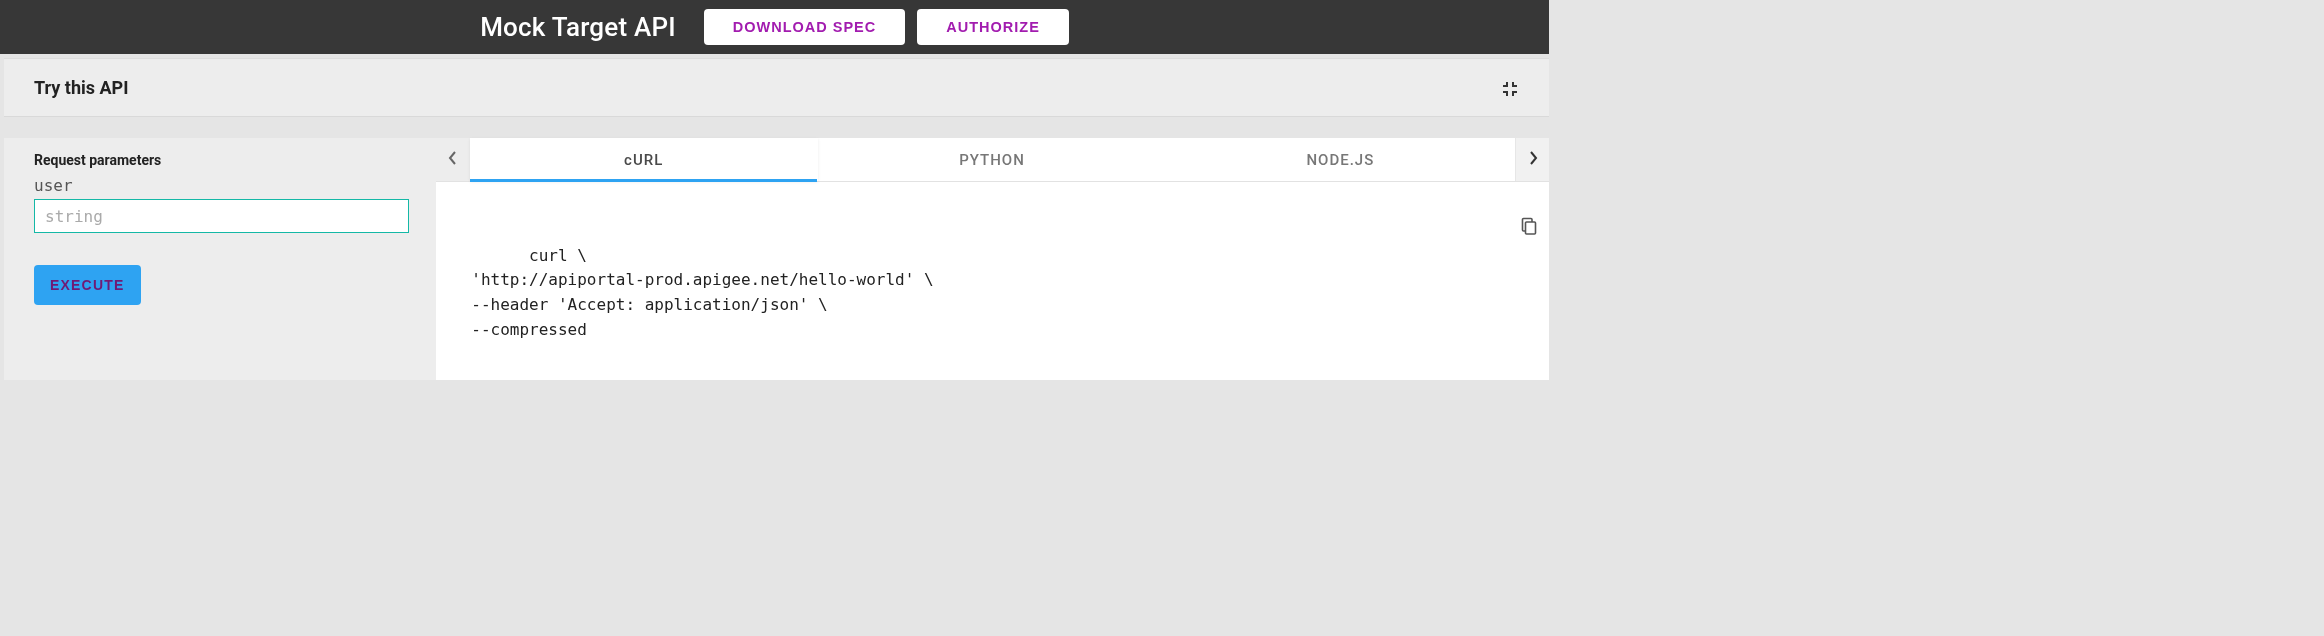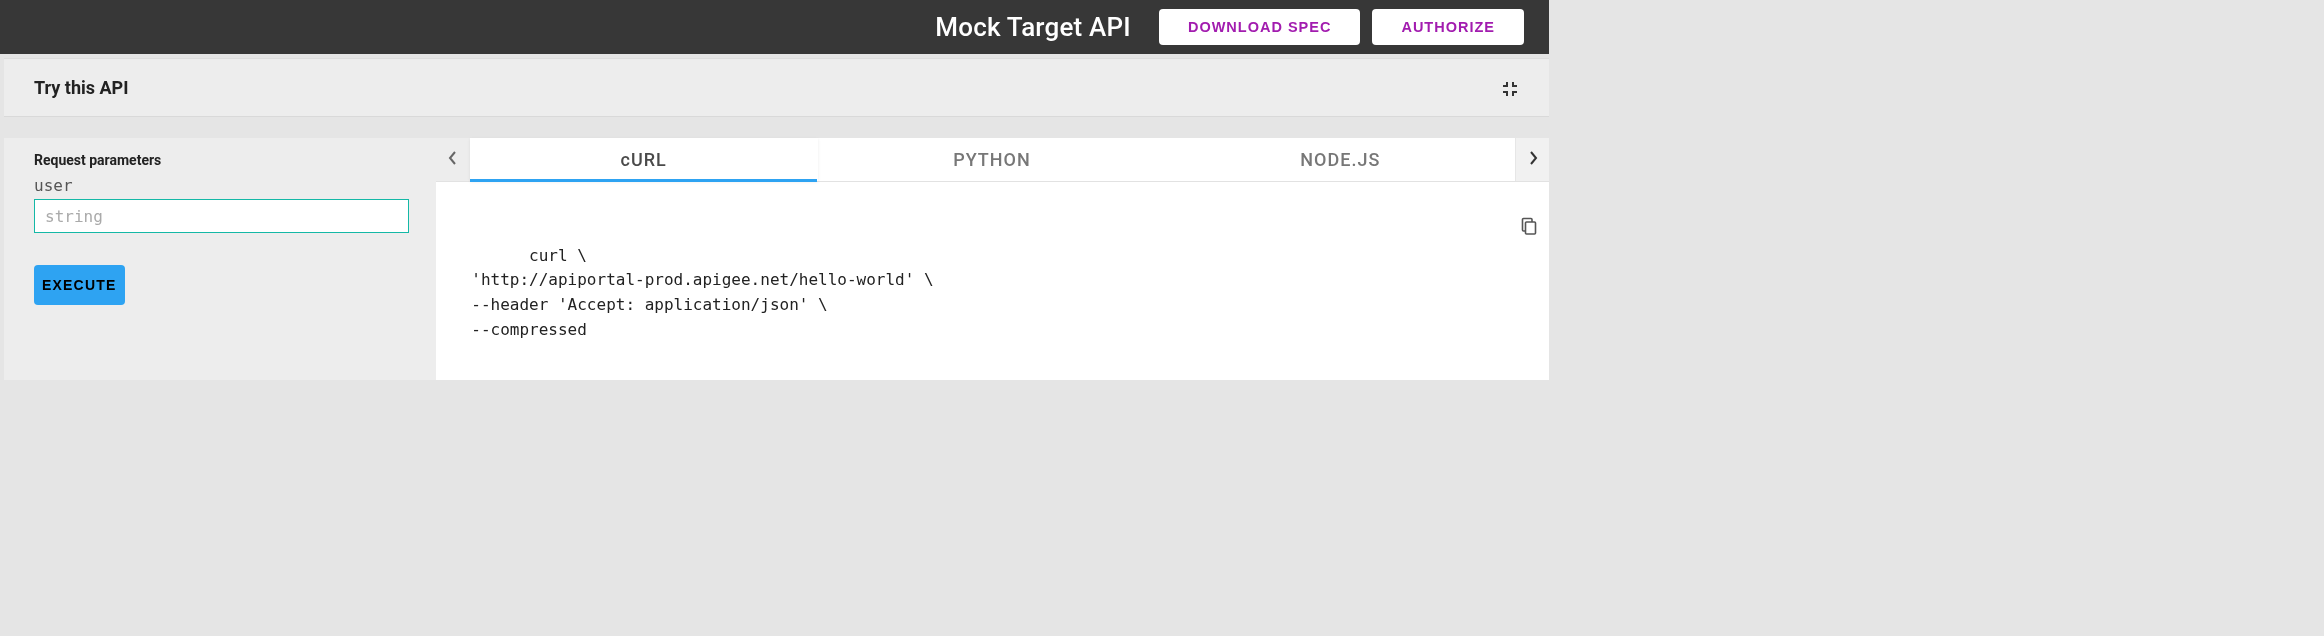--- a/index.html
+++ b/index.html
@@ -8,21 +8,21 @@
     background: #e5e5e5;
     width: 1549px;
     height: 424px;
     overflow: hidden;
   }
   .header {
     background: #373737;
     color: #fff;
     display: flex;
     align-items: center;
-    justify-content: flex-end;
+    justify-content: center;
     padding: 0 25px 0 25px;
     height: 54px;
     gap: 28px;
   }
   .header-title {
     font-size: 26px;
     font-weight: 500;
     letter-spacing: 0.2px;
   }
   .header-buttons { display: flex; gap: 12px; }
@@ -81,27 +81,27 @@
     background: #fff;
     font-family: "SFMono-Regular", Menlo, Consolas, monospace;
     font-size: 16px;
     color: #888;
     padding: 0 10px;
   }
   .param-input::placeholder { color: #aaa; }
   .execute-btn {
     margin-top: 32px;
     background: #2ea3f2;
-    color: #000000;
+    color: #701a75;
     border: none;
     border-radius: 4px;
     font-weight: 700;
     font-size: 14px;
     letter-spacing: 1.2px;
-    padding: 12px 8px;
+    padding: 12px 16px;
     cursor: pointer;
   }
   .right { flex: 1; background: #fff; display: flex; flex-direction: column; }
   .tabs-row {
     display: flex;
     align-items: stretch;
     border-bottom: 1px solid #e2e2e2;
     height: 44px;
   }
   .tab-arrow {
@@ -115,21 +115,21 @@
     flex-shrink: 0;
   }
   .tab-arrow.left-arrow { background: #ededed; }
   .tab-arrow.right-arrow { background: #f1f1f1; border-left: 1px solid #e6e6e6; }
   .tabs { flex: 1; display: flex; }
   .tab {
     flex: 1;
     display: flex;
     align-items: center;
     justify-content: center;
-    font-size: 18px;
+    font-size: 15px;
     font-weight: 500;
     letter-spacing: 1px;
     color: #777;
     cursor: pointer;
     border-right: 1px solid transparent;
     position: relative;
     text-align: center;
   }
   .tab.active {
     color: #4a4a4a;

